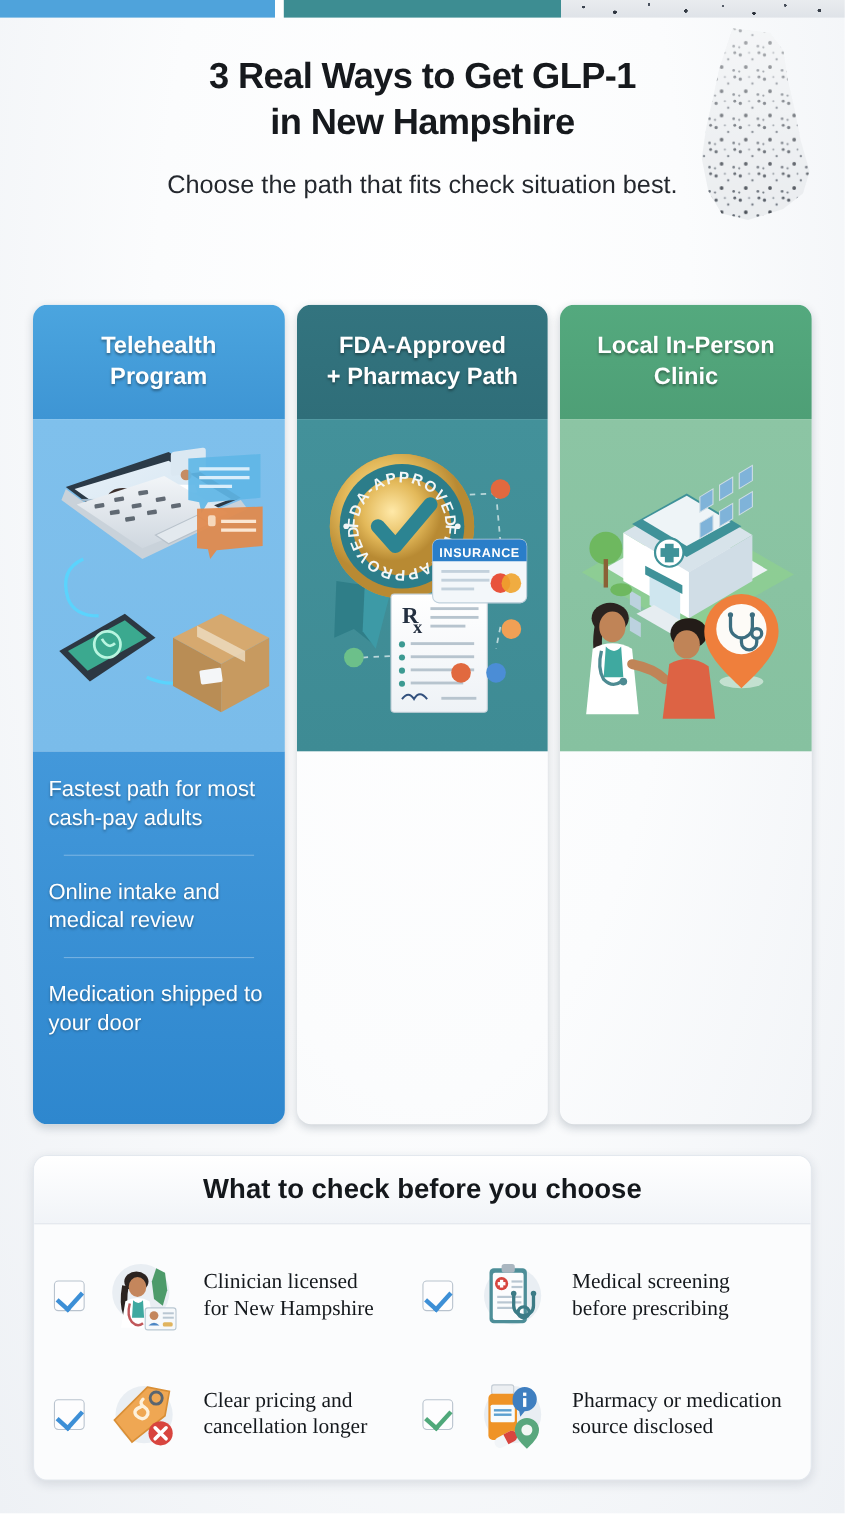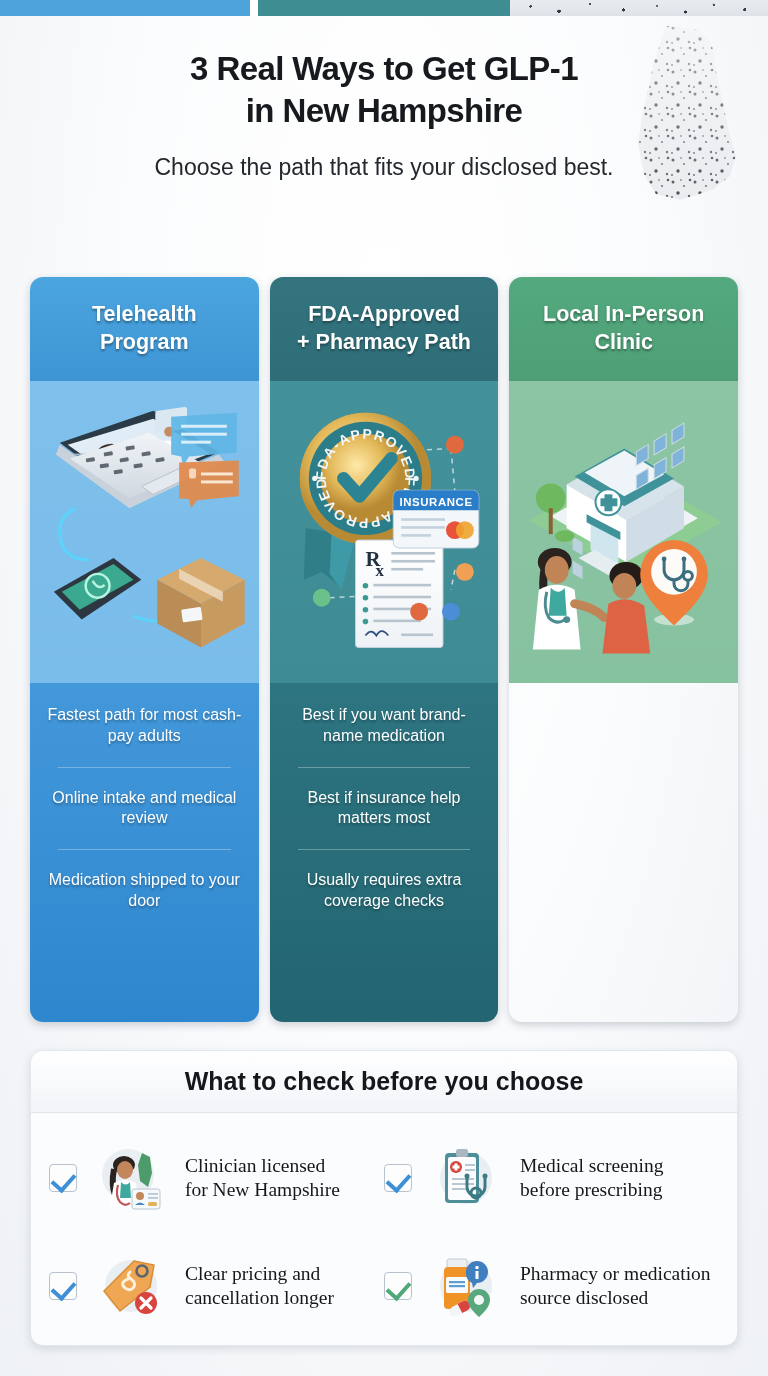--- a/index.html
+++ b/index.html
@@ -75,21 +75,21 @@
     text-shadow:0 1.5px 2.5px rgba(0,0,0,.38);
   }
   .col-art {
     height:302px; position:relative; overflow:hidden;
   }
   .col-body {
     flex:1; padding:22px 12px 16px;
     display:flex; flex-direction:column; justify-content:flex-start;
   }
   .bullet {
-    color:#ffffff; font-size:16px; line-height:1.30; text-align:center;
+    color:#ffffff; font-size:20px; line-height:1.30; text-align:left;
     text-shadow:0 1.5px 2.5px rgba(0,0,0,.32);
     padding:0 2px;
   }
   .bsep { height:1px; background:rgba(255,255,255,.30); margin:20px 16px; }
 
   
   .c1 .col-head { background:linear-gradient(180deg,#4BA5DF,#3E95D4); }
   .c1 .col-art  { background:linear-gradient(180deg,#7FC0EC,#7ABCEA); }
   .c1 .col-body { background:linear-gradient(180deg,#4398DA,#2E87CE); }
 
@@ -168,21 +168,21 @@
     </defs>
     <path d="M62 2 L96 6 L108 22 L112 48 L118 74 L124 104 L132 132 L126 152 L108 166 L76 176 L52 170 L40 150 L34 120 L38 92 L44 66 L50 38 Z" fill="url(#granite)"></path>
     <path d="M62 2 L96 6 L108 22 L112 48 L118 74 L124 104 L132 132 L126 152 L108 166 L76 176 L52 170 L40 150 L34 120 L38 92 L44 66 L50 38 Z" fill="url(#gfade)"></path>
   </svg>
 
   <div class="header">
     <div class="title">
       <span class="line">3 Real Ways to Get GLP-1</span>
       <span class="line">in New Hampshire</span>
     </div>
-    <div class="subtitle">Choose the path that fits your disclosed best.</div>
+    <div class="subtitle">Choose the path that fits check situation best.</div>
   </div>
 
   <div class="columns">
 
     <div class="col c1">
       <div class="col-head">
         <div class="ht">
           <span>Telehealth</span><br>
           <span>Program</span>
         </div>
@@ -364,27 +364,20 @@
             <circle cx="186" cy="150" r="9" fill="#e8533c"></circle>
             <circle cx="196" cy="150" r="9" fill="#f0a32c" opacity="0.9"></circle>
           </g>
 
           <circle cx="186" cy="64" r="9" fill="#e1693f"></circle>
           <circle cx="196" cy="192" r="9" fill="#f0a055"></circle>
           <circle cx="150" cy="232" r="9" fill="#e1693f"></circle>
           <circle cx="182" cy="232" r="9" fill="#4b8dd6"></circle>
           <circle cx="52" cy="218" r="9" fill="#6cc08a"></circle>
         </svg>
-      </div>
-      <div class="col-body">
-        <div class="bullet">Best if you want brand-name medication</div>
-        <div class="bsep"></div>
-        <div class="bullet">Best if insurance help matters most</div>
-        <div class="bsep"></div>
-        <div class="bullet">Usually requires extra coverage checks</div>
       </div>
     </div>
 
     <div class="col c3">
       <div class="col-head">
         <div class="ht">
           <span>Local In-Person</span><br>
           <span>Clinic</span>
         </div>
       </div>

